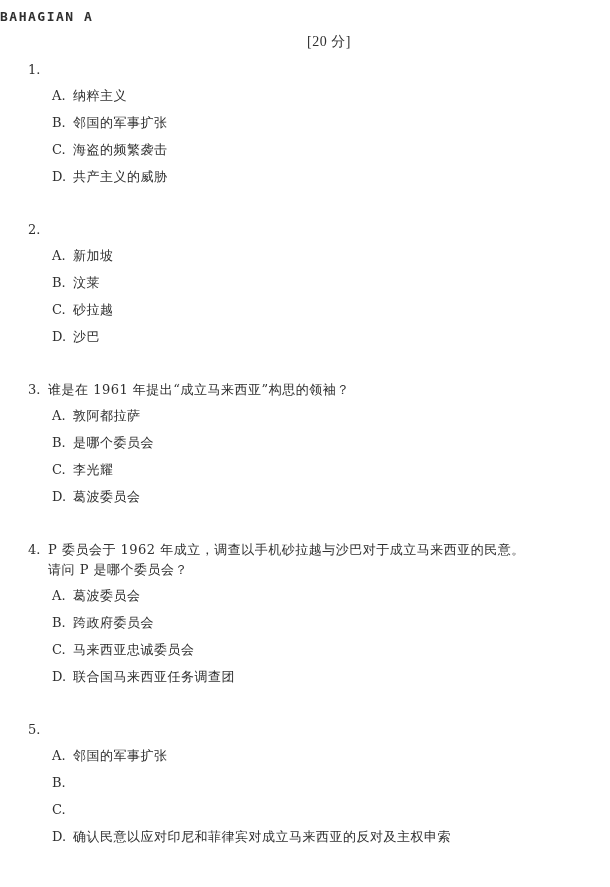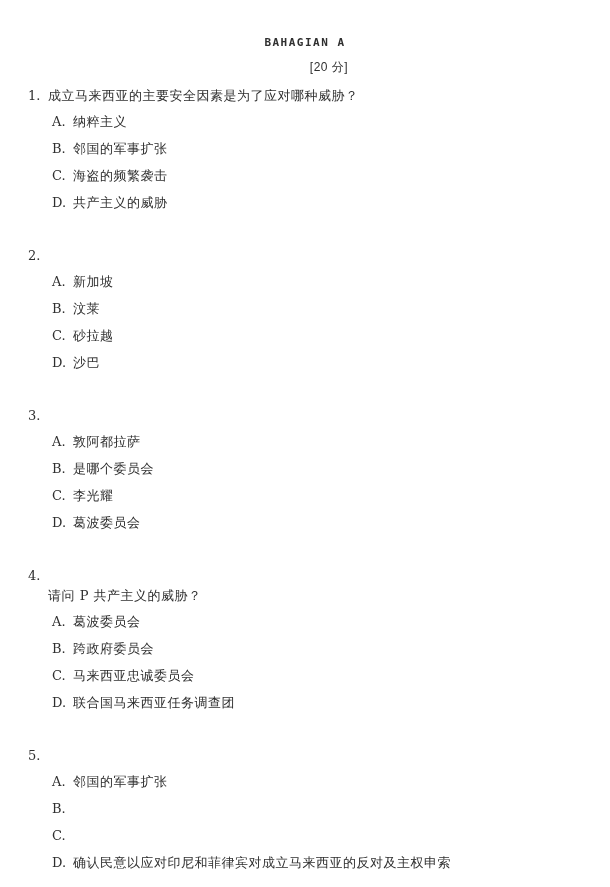--- a/index.html
+++ b/index.html
@@ -11,33 +11,32 @@
     position: relative;
     width: 610px;
     height: 887px;
     background: #ffffff;
     color: #2f2f2f;
     font-family: "DejaVu Serif", "Liberation Serif", serif;
     font-size: 13px;
     overflow: hidden;
   }
   .header-title {
-    padding-top: 35px;
-    text-align: center;
+    padding-top: 9px;
     font-family: "DejaVu Sans Mono", "Liberation Mono", monospace;
-    font-size: 11px;
+    font-size: 13px;
     font-weight: 600;
     letter-spacing: 1.5px;
     line-height: 15px;
   }
   .marks {
     margin-top: 10px;
     text-align: center;
-    font-family: Liberation Sans, sans-serif;
-    font-size: 12px;
+    font-family: Liberation Serif, serif;
+    font-size: 14px;
     letter-spacing: 0.5px;
     line-height: 15px;
     margin-left: 48px;
   }
   .q {
     margin-top: 38px;
   }
   .q.first {
     margin-top: 13px;
   }
@@ -78,21 +77,20 @@
 <body>
 
 <div class="doc">
 
   <div class="header-title">BAHAGIAN A</div>
   <div class="marks">[20 分]</div>
 
   <div class="q first">
     <div class="q-line">
       <span class="q-num">1.</span>
-      <span class="q-text">成立马来西亚的主要安全因素是为了应对哪种威胁？</span>
     </div>
     <div class="opt opt-first">
       <span class="opt-label">A.</span>
       <span class="opt-text">纳粹主义</span>
     </div>
     <div class="opt">
       <span class="opt-label">B.</span>
       <span class="opt-text">邻国的军事扩张</span>
     </div>
     <div class="opt">
@@ -123,20 +121,21 @@
     </div>
     <div class="opt">
       <span class="opt-label">D.</span>
       <span class="opt-text">沙巴</span>
     </div>
   </div>
 
   <div class="q">
     <div class="q-line">
       <span class="q-num">3.</span>
+      <span class="q-text">谁是在 1961 年提出“成立马来西亚”构思的领袖？</span>
     </div>
     <div class="opt opt-first">
       <span class="opt-label">A.</span>
       <span class="opt-text">敦阿都拉萨</span>
     </div>
     <div class="opt">
       <span class="opt-label">B.</span>
       <span class="opt-text">是哪个委员会</span>
     </div>
     <div class="opt">
@@ -145,22 +144,23 @@
     </div>
     <div class="opt">
       <span class="opt-label">D.</span>
       <span class="opt-text">葛波委员会</span>
     </div>
   </div>
 
   <div class="q">
     <div class="q-line">
       <span class="q-num">4.</span>
+      <span class="q-text">P 委员会于 1962 年成立，调查以手机砂拉越与沙巴对于成立马来西亚的民意。</span>
     </div>
-    <div class="q-line2">请问 P 共产主义的威胁？</div>
+    <div class="q-line2">请问 P 是哪个委员会？</div>
     <div class="opt opt-first">
       <span class="opt-label">A.</span>
       <span class="opt-text">葛波委员会</span>
     </div>
     <div class="opt">
       <span class="opt-label">B.</span>
       <span class="opt-text">跨政府委员会</span>
     </div>
     <div class="opt">
       <span class="opt-label">C.</span>

